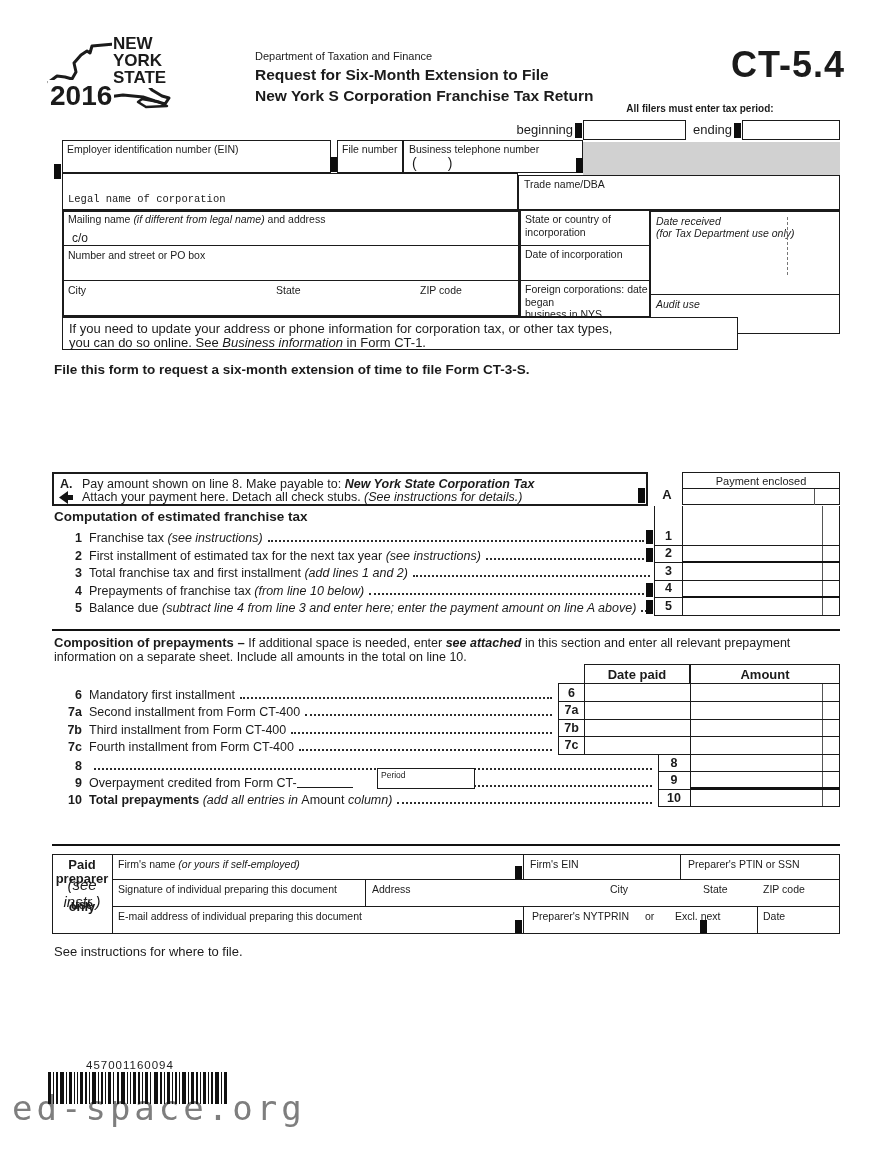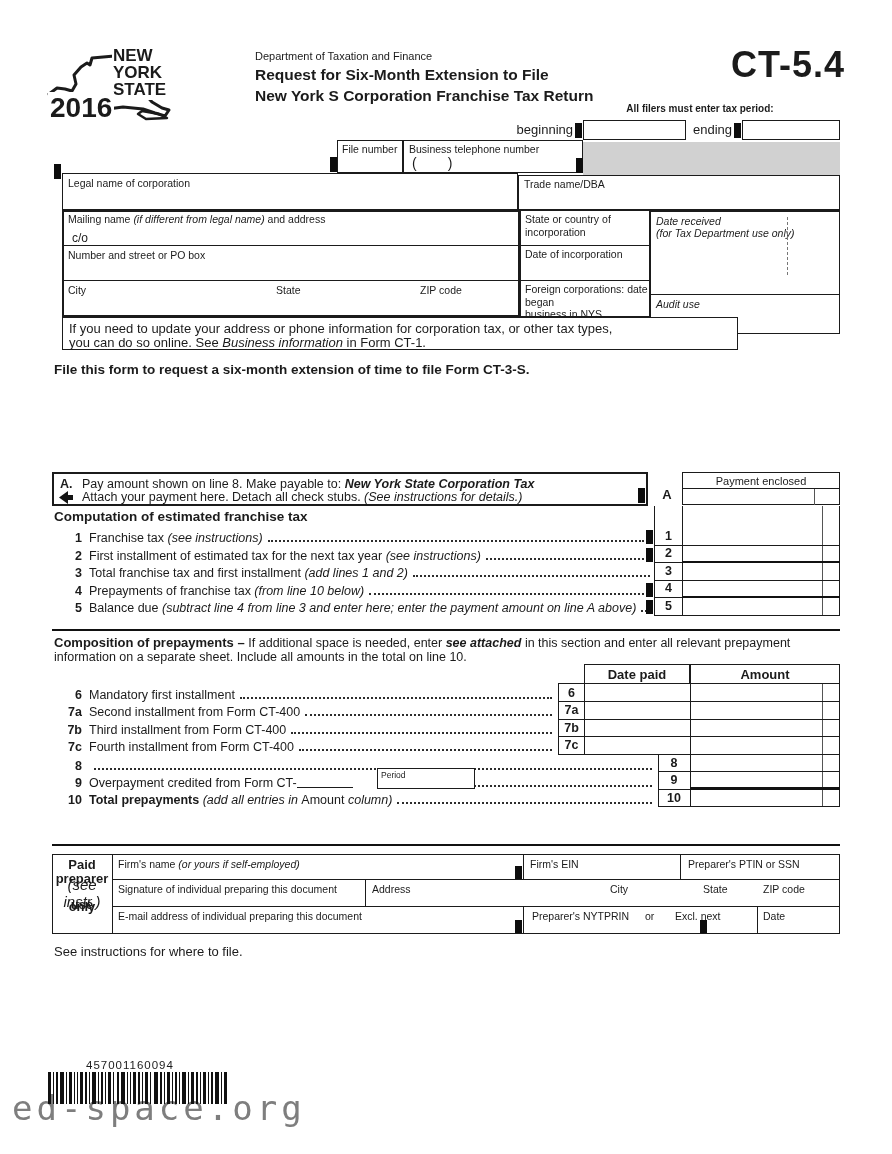--- a/index.html
+++ b/index.html
@@ -26,21 +26,21 @@
   .bc{position:absolute;z-index:2;}
   .sideb{position:absolute;left:52px;width:60px;text-align:center;font-weight:bold;font-size:13px;}
 </style>
 </head>
 <body>
 
 <div class="page">
 
   <div class="wm">ed-space.org</div>
 
-  <div class="abs" style="left:45px;top:40px;width:180px;height:88px;">
+  <div class="abs" style="left:45px;top:28px;width:180px;height:88px;">
     <svg class="abs" style="left:0;top:8px;" width="128" height="74" viewBox="0 0 128 74">
       <path d="M4,46 L12,40 L20,41 L27,43 L31,36 L29,27 L36,19 L42,15 L45,17 L47,10 L103,5 L105,22 L101,35 L99,45 L107,54 L117,60 L124,62 L120,68 L110,65 L98,61 L78,59 L55,62 L33,59 L16,55 L6,51 Z" fill="none" stroke="#1b1b1b" stroke-width="3" stroke-linejoin="round"></path>
       <path d="M97,63 L114,66 L122,70 L101,71 L93,66 Z" fill="none" stroke="#1b1b1b" stroke-width="2.5" stroke-linejoin="round"></path>
     </svg>
     <span class="abs b" style="left:67px;top:6px;font-size:17px;background:#fff;padding:0 1px;">NEW</span>
     <span class="abs b" style="left:67px;top:23px;font-size:17px;background:#fff;padding:0 1px;">YORK</span>
     <span class="abs b" style="left:67px;top:40px;font-size:17px;background:#fff;padding:0 1px;">STATE</span>
     <span class="abs b" style="left:3px;top:52px;font-size:28px;background:#fff;padding:0 2px;">2016</span>
   </div>
 
@@ -51,33 +51,36 @@
   <div class="abs b" style="left:560px;top:103px;width:280px;font-size:10px;text-align:center;">All filers must enter tax period:</div>
 
   <div class="abs" style="left:495px;top:122px;width:78px;font-size:13px;text-align:right;">beginning</div>
   <div class="mk" style="left:575px;top:123px;"></div>
   <div class="cell" style="left:583px;top:120px;width:103px;height:20px;"></div>
   <div class="abs" style="left:693px;top:122px;font-size:13px;">ending</div>
   <div class="mk" style="left:734px;top:123px;"></div>
   <div class="cell" style="left:742px;top:120px;width:98px;height:20px;"></div>
   <div class="abs" style="left:583px;top:142px;width:257px;height:33px;background:#d1d1d1;"></div>
 
+  <div class="cell" style="left:62px;top:140px;width:269px;height:33px;">
+    <span class="lbl" style="left:4px;top:2px;">Employer identification number (EIN)</span>
+  </div>
   <div class="mk" style="left:330px;top:157px;"></div>
   <div class="cell" style="left:337px;top:140px;width:66px;height:33px;">
     <span class="lbl" style="left:4px;top:2px;">File number</span>
   </div>
   <div class="cell" style="left:403px;top:140px;width:180px;height:33px;">
     <span class="lbl" style="left:5px;top:2px;">Business telephone number</span>
     <span class="abs pre" style="left:8px;top:14px;font-size:14px;">(        )</span>
   </div>
   <div class="mk" style="left:576px;top:158px;"></div>
   <div class="mk" style="left:54px;top:164px;"></div>
 
   <div class="cell" style="left:62px;top:173px;width:456px;height:37px;">
-    <span class="lbl" style="left:5px;top:3px;">Legal name of corporation</span>
+    <span class="lbl" style="left:5px;top:19px;font-family:Liberation Mono, monospace;">Legal name of corporation</span>
   </div>
   <div class="cell" style="left:518px;top:175px;width:322px;height:35px;">
     <span class="lbl" style="left:5px;top:2px;">Trade name/DBA</span>
   </div>
 
   <div class="cell" style="left:62px;top:210px;width:458px;height:107px;border-width:2px;"></div>
   <div class="abs" style="left:68px;top:213px;font-size:10.5px;">
     <span>Mailing name </span><span class="it">(if different from legal name)</span><span> and address</span>
   </div>
   <div class="abs" style="left:72px;top:231px;font-size:12px;">c/o</div>

